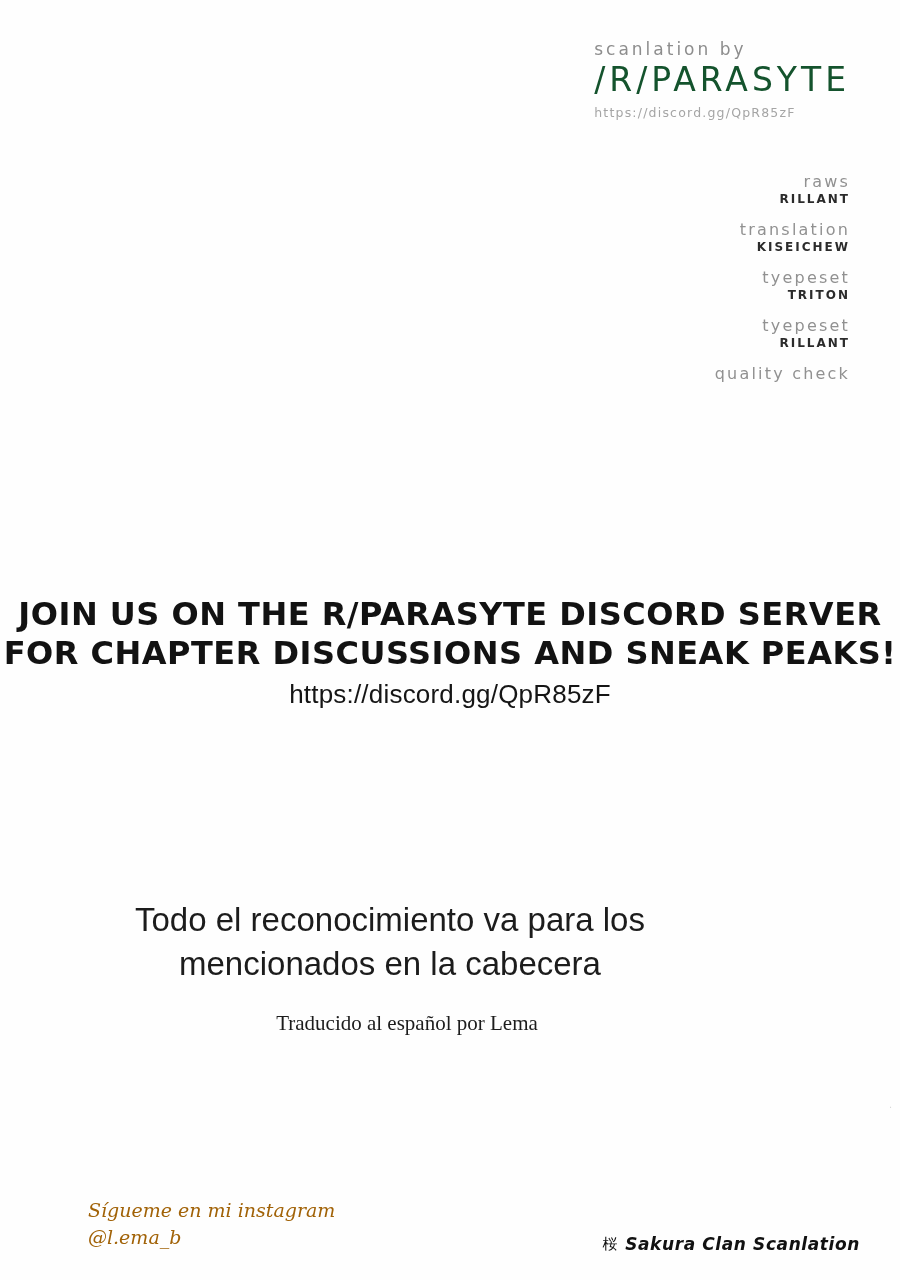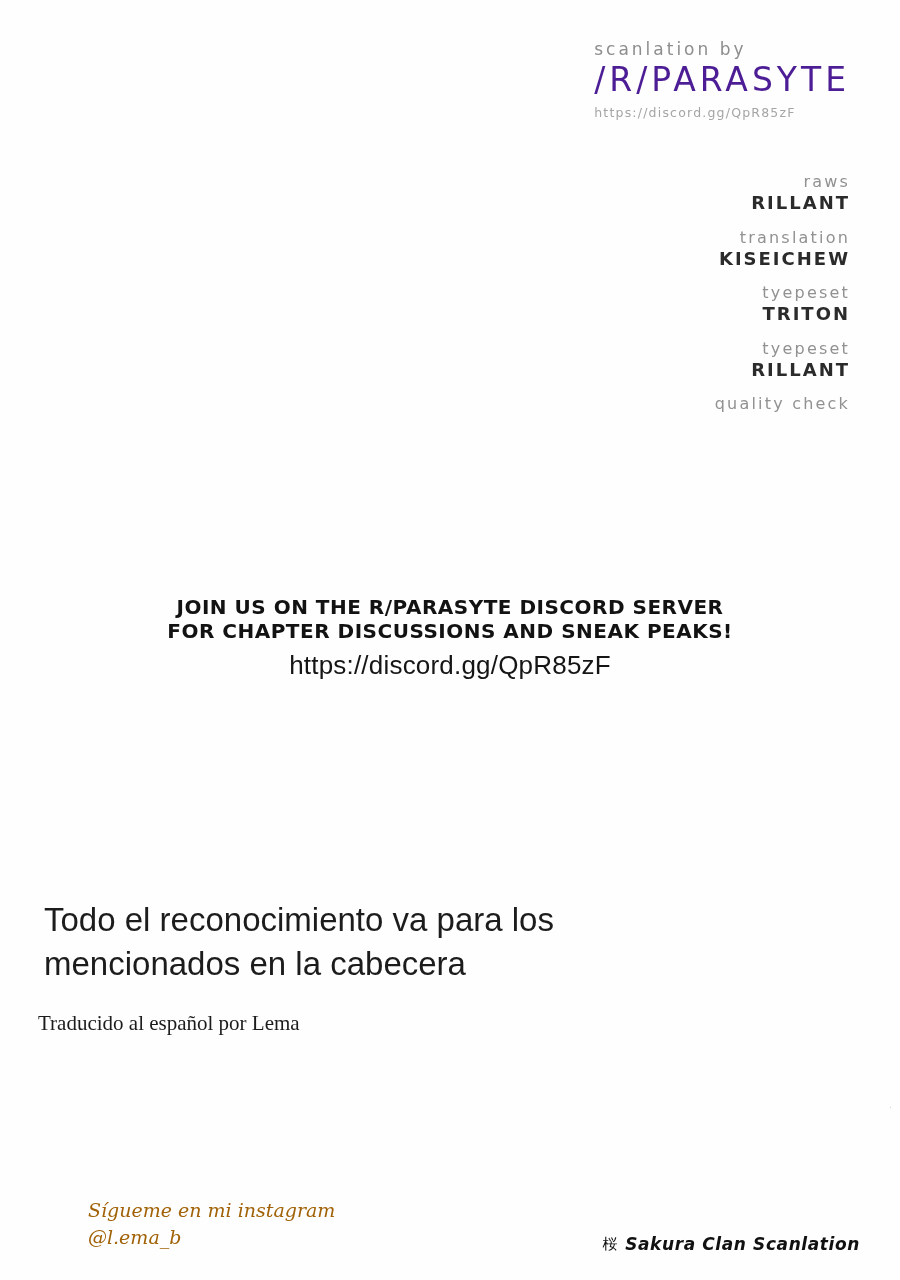--- a/index.html
+++ b/index.html
@@ -32,21 +32,21 @@
   .scanlation-by {
     font-size: 17px;
     letter-spacing: 3px;
     color: #8d8d8d;
     font-family: "DejaVu Sans", sans-serif;
     line-height: 1.1;
   }
   .scanlation-group {
     font-size: 33px;
     letter-spacing: 4px;
-    color: #4c1d95;
+    color: #14532d;
     font-family: "DejaVu Sans", sans-serif;
     font-weight: 400;
     line-height: 1.15;
     margin-top: 2px;
   }
   .scanlation-discord {
     font-size: 12.5px;
     letter-spacing: 1.2px;
     color: #a5a5a5;
     font-family: "DejaVu Sans", sans-serif;
@@ -64,60 +64,61 @@
     margin-bottom: 13px;
   }
   .credit-role {
     font-size: 16px;
     letter-spacing: 2.2px;
     color: #919191;
     font-family: "DejaVu Sans", sans-serif;
     line-height: 1.25;
   }
   .credit-name {
-    font-size: 18px;
+    font-size: 12px;
     letter-spacing: 2px;
     color: #2b2b2b;
     font-family: "DejaVu Sans", sans-serif;
     font-weight: bold;
     line-height: 1.25;
     margin-left: 36px;
   }
 
   
   .join-banner {
     position: absolute;
     top: 595px;
     left: 0;
     width: 900px;
     text-align: center;
   }
   .join-line {
     font-family: "DejaVu Sans", sans-serif;
     font-weight: bold;
-    font-size: 20px;
+    font-size: 32px;
     letter-spacing: 0.5px;
     color: #121212;
     line-height: 1.22;
   }
   .join-url {
     font-family: "Liberation Sans", sans-serif;
     font-weight: normal;
     font-size: 26px;
     color: #151515;
     margin-top: 6px;
     letter-spacing: 0.2px;
   }
 
   
   .es-block {
     position: absolute;
     top: 898px;
-    left: 4px;
+    left: 12px;
     width: 756px;
+    text-align: center;
   }
   .es-main {
     font-family: "Liberation Sans", sans-serif;
     font-size: 33px;
     color: #1c1c1c;
     line-height: 1.32;
     padding: 0 40px;
   }
   .es-sub {
     font-family: "Liberation Serif", serif;

